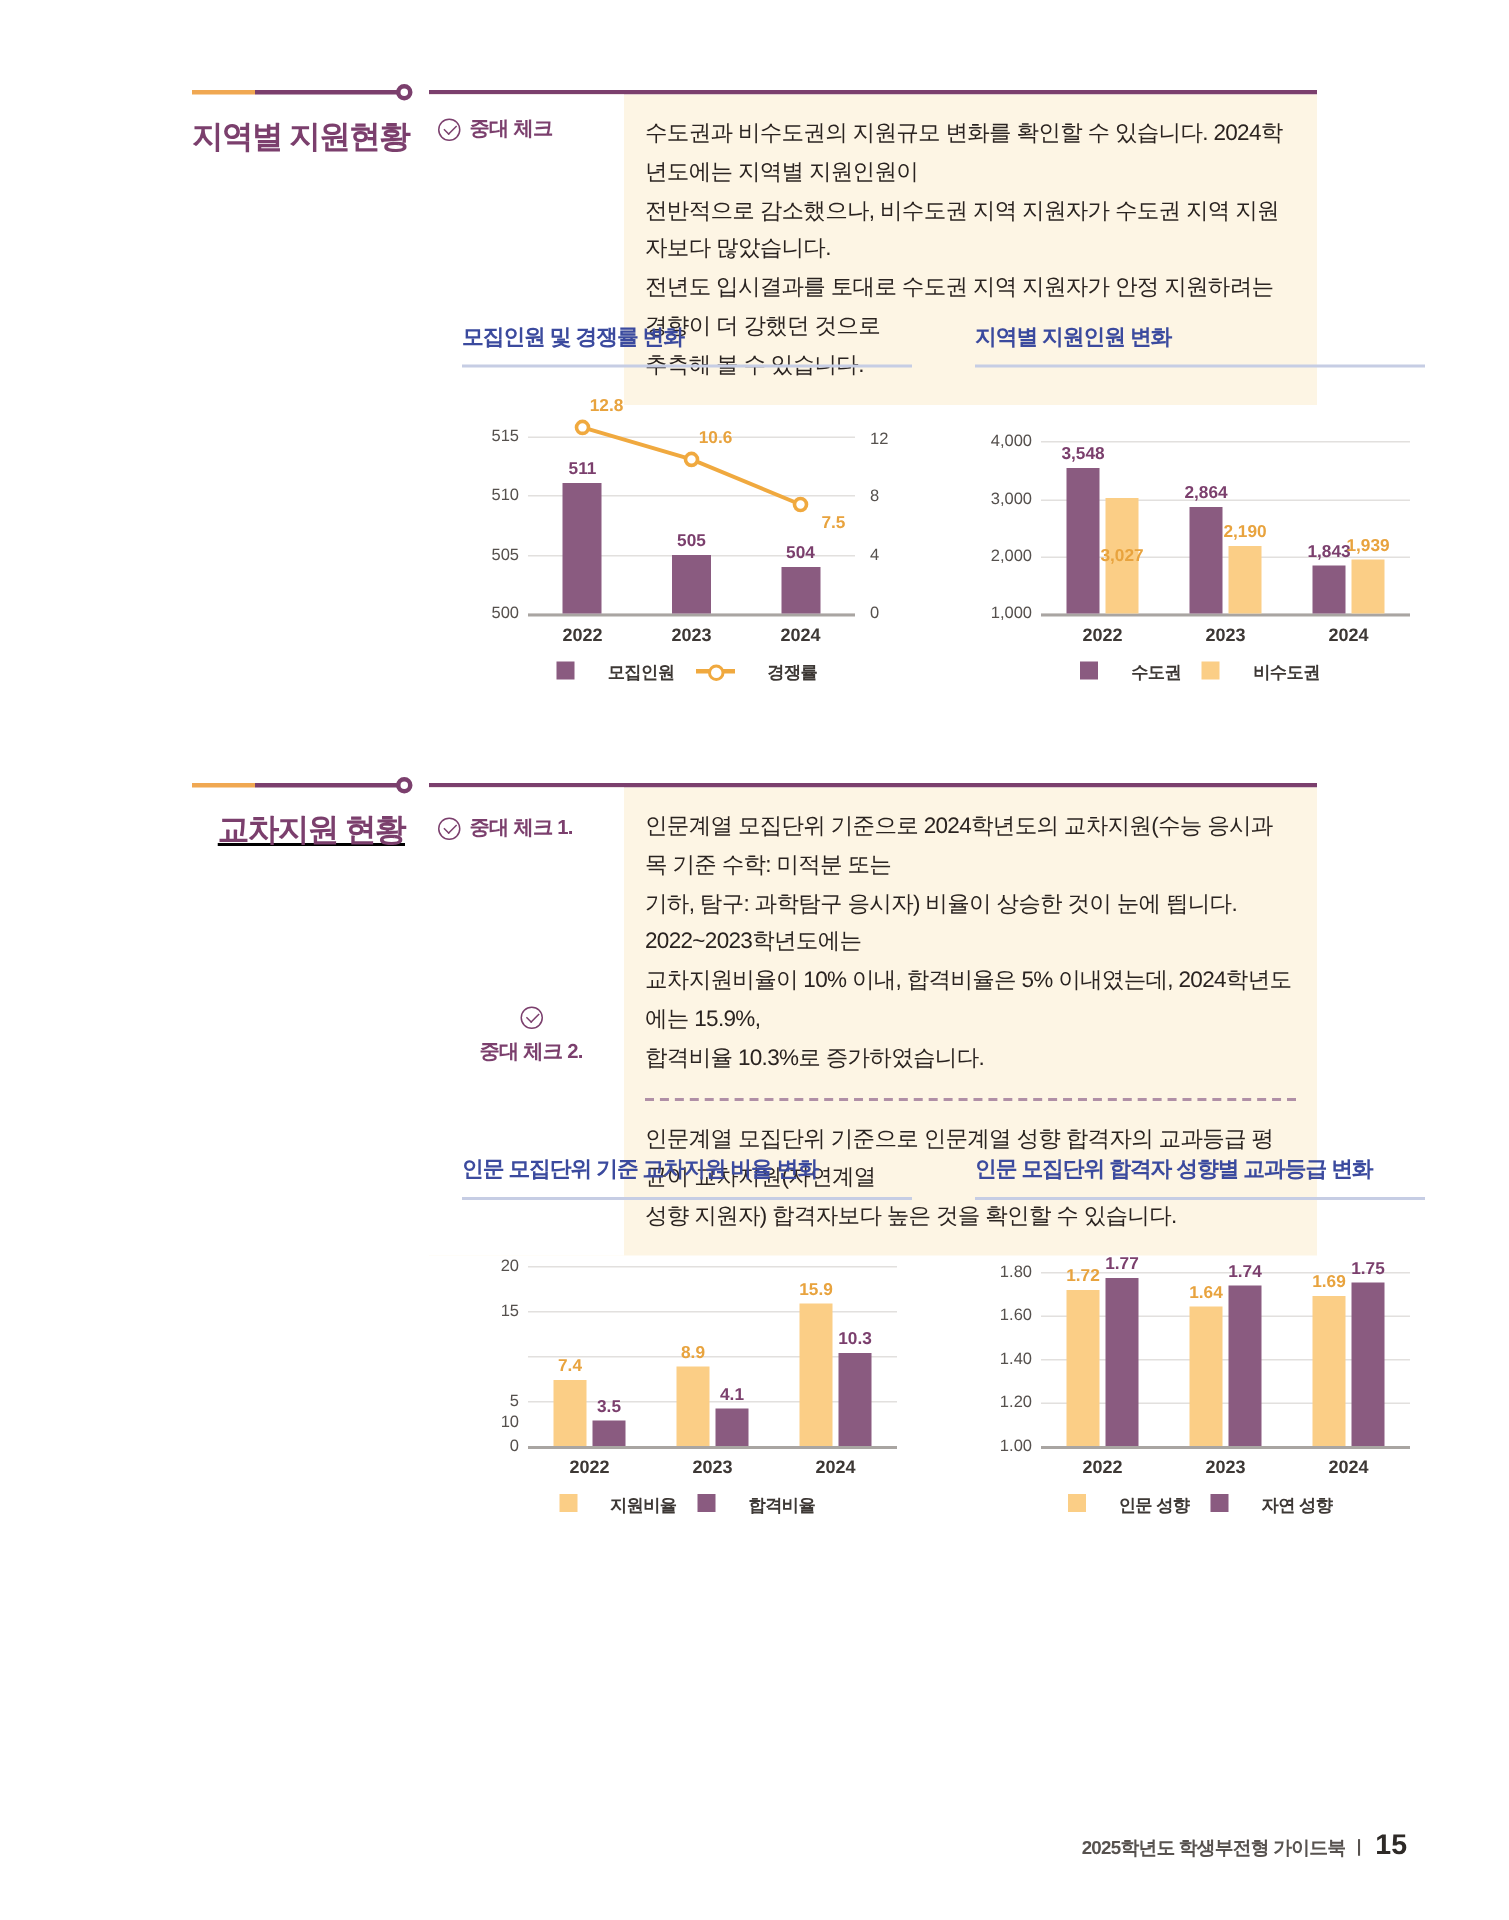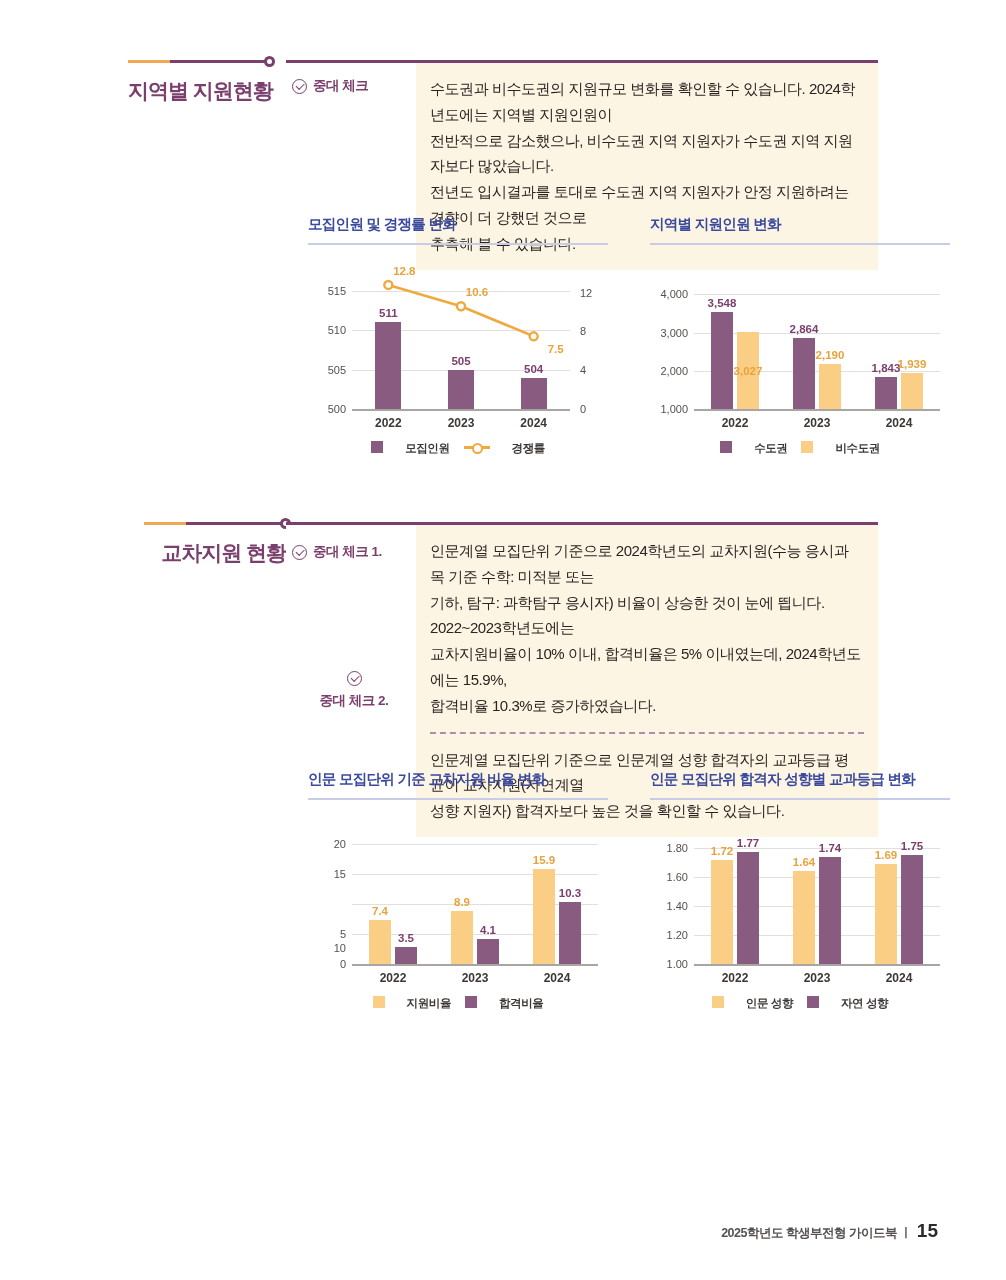--- a/index.html
+++ b/index.html
@@ -220,21 +220,21 @@
         <span class="legend-swatch" style="background: rgb(138, 91, 128);"></span>
         <span class="legend-text">수도권</span>
       </div>
       <div class="legend-item">
         <span class="legend-swatch" style="background: rgb(251, 206, 134);"></span>
         <span class="legend-text">비수도권</span>
       </div>
     </div>
 </div>
 
-<div class="section" style="left:144px; top:522px;">
+<div class="section" style="left:128px; top:522px;text-decoration:underline;">
   <div class="sec-rail">
     <div class="rail-line">
       <div class="rail-orange"></div>
       <div class="rail-purple"></div>
       <div class="rail-dot"></div>
     </div>
     <div class="sec-title">교차지원 현황</div>
   </div>
 </div>
 

